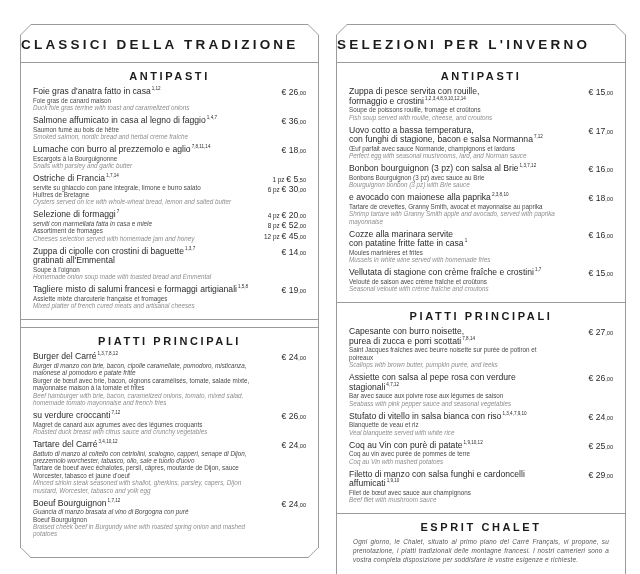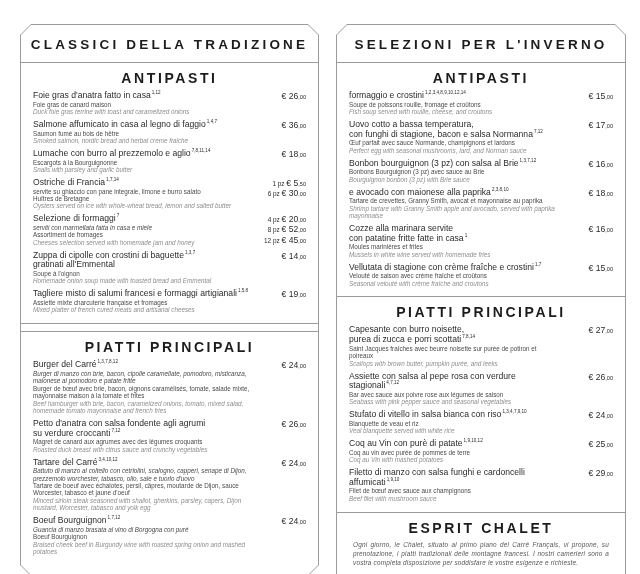--- a/index.html
+++ b/index.html
@@ -11,28 +11,28 @@
   .panel{position:absolute; top:24px; background:var(--bd); padding:1px;
     clip-path:polygon(11px 0, calc(100% - 11px) 0, 100% 11px, 100% calc(100% - 11px),
       calc(100% - 11px) 100%, 11px 100%, 0 calc(100% - 11px), 0 11px);}
   .panel-left{left:20px; width:299px;}
   .panel-right{left:336px; width:290px;}
   .panel-inner{background:#fff; width:100%; height:100%;
     clip-path:polygon(10px 0, calc(100% - 10px) 0, 100% 10px, 100% calc(100% - 10px),
       calc(100% - 10px) 100%, 10px 100%, 0 calc(100% - 10px), 0 10px);
     padding-bottom:10px;}
 
-  .panel-title{text-align:center; font-weight:700; letter-spacing:3.2px; font-size:13.5px;
+  .panel-title{font-weight:700; letter-spacing:3.2px; font-size:13.5px;
     color:var(--head); padding:12px 0 10px; border-bottom:1px solid var(--bd);}
 
   .section{padding:3px 12px 5px;}
   .panel-left .section + .section{border-top:1px solid var(--bd); margin-top:7px;}
   .panel-left .section.first{border-bottom:1px solid var(--bd);}
   .panel-right .section + .section{border-top:1px solid var(--bd);}
-  .section-label{text-align:center; font-weight:700; letter-spacing:2.6px; font-size:14px;
+  .section-label{text-align:center; font-weight:700; letter-spacing:2.6px; font-size:11px;
     color:var(--head); margin:4px 0 5px;}
 
   .item{display:flex; align-items:flex-start; gap:6px; margin-bottom:4.5px;}
   .item-text{flex:1; min-width:0;}
   .name-line{font-size:8.6px; line-height:1.12; color:var(--ink);}
   .sup{font-size:4.6px; color:var(--ink); vertical-align:super; line-height:1; margin-left:1px;}
   .sub{font-size:6.3px; line-height:1.18; color:var(--sub);}
   .sub-i{font-style:italic;}
   .sub-e{font-style:italic; color:var(--sube);}
   .item-prices{text-align:right; white-space:nowrap; min-width:50px;}
@@ -139,21 +139,20 @@
                 <div class="sub sub-i">Burger di manzo con brie, bacon, cipolle caramellate, pomodoro, misticanza, maionese al pomodoro e patate fritte</div>
                 <div class="sub sub-p">Burger de bœuf avec brie, bacon, oignons caramélisés, tomate, salade mixte, mayonnaise maison à la tomate et frites</div>
                 <div class="sub sub-e">Beef hamburger with brie, bacon, caramelized onions, tomato, mixed salad, homemade tomato mayonnaise and french fries</div>
               </div>
               <div class="item-prices">
                 <div class="price-line"><span class="price"><span class="p-main">€ 24</span><span class="p-cents">,00</span></span></div>
               </div>
             </div>
             <div class="item">
               <div class="item-text">
-                <div class="name-line"><span class="nm">Petto d'anatra con salsa fondente agli agrumi</span></div>
                 <div class="name-line"><span class="nm">su verdure croccanti</span><sup class="sup">7,12</sup></div>
                 <div class="sub sub-p">Magret de canard aux agrumes avec des légumes croquants</div>
                 <div class="sub sub-e">Roasted duck breast with citrus sauce and crunchy vegetables</div>
               </div>
               <div class="item-prices">
                 <div class="price-line"><span class="price"><span class="p-main">€ 26</span><span class="p-cents">,00</span></span></div>
               </div>
             </div>
             <div class="item">
               <div class="item-text">
@@ -184,20 +183,21 @@
   </section>
 
   <section class="panel panel-right">
     <div class="panel-inner">
       <header class="panel-title">SELEZIONI PER L'INVERNO</header>
       <div>
           <section class="section first">
             <div class="section-label">ANTIPASTI</div>
             <div class="item">
               <div class="item-text">
+                <div class="name-line"><span class="nm">Zuppa di pesce servita con rouille,</span></div>
                 <div class="name-line"><span class="nm">formaggio e crostini</span><sup class="sup">1,2,3,4,8,9,10,12,14</sup></div>
                 <div class="sub sub-p">Soupe de poissons rouille, fromage et croûtons</div>
                 <div class="sub sub-e">Fish soup served with rouille, cheese, and croutons</div>
               </div>
               <div class="item-prices">
                 <div class="price-line"><span class="price"><span class="p-main">€ 15</span><span class="p-cents">,00</span></span></div>
               </div>
             </div>
             <div class="item">
               <div class="item-text">

